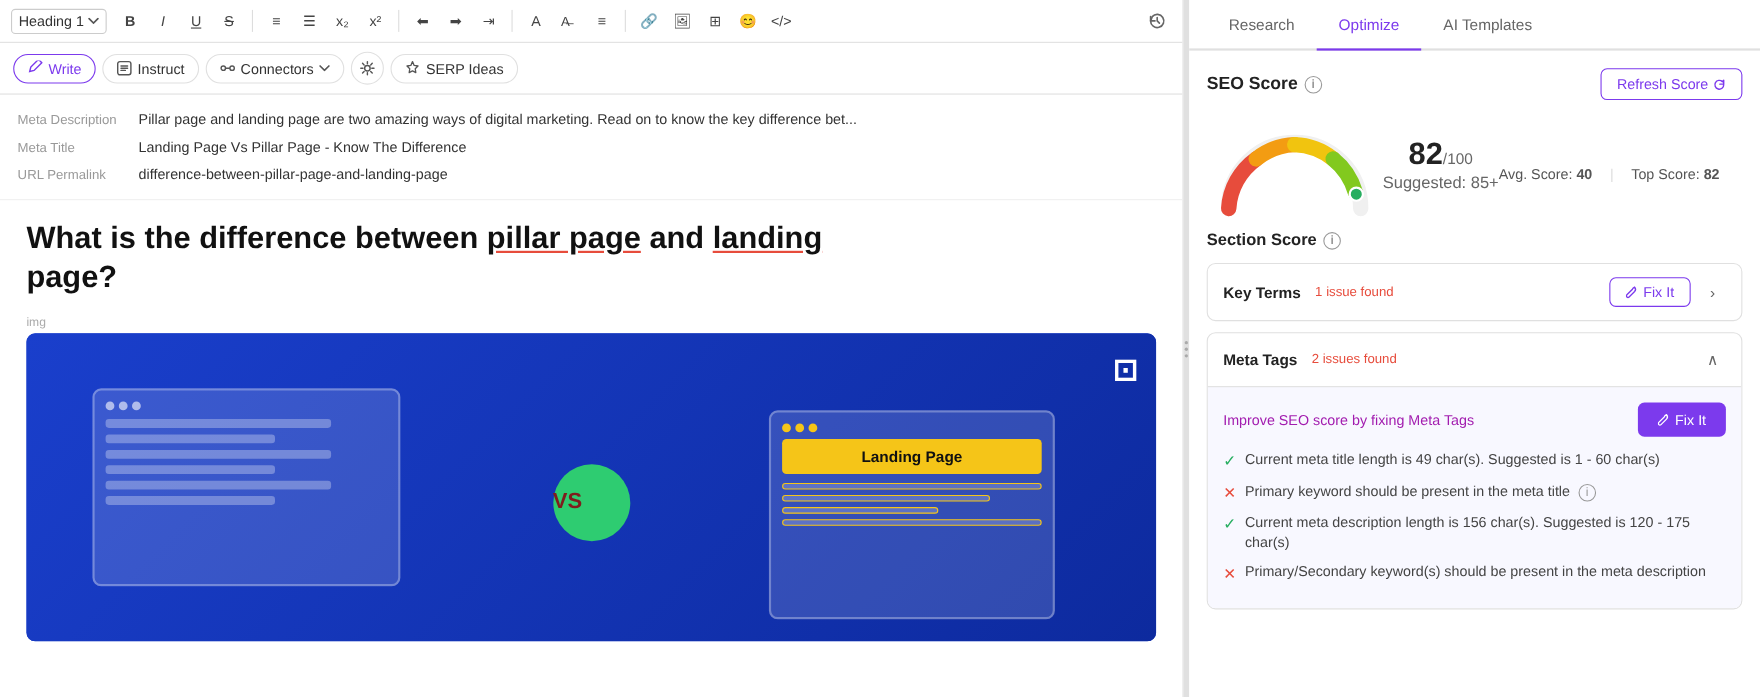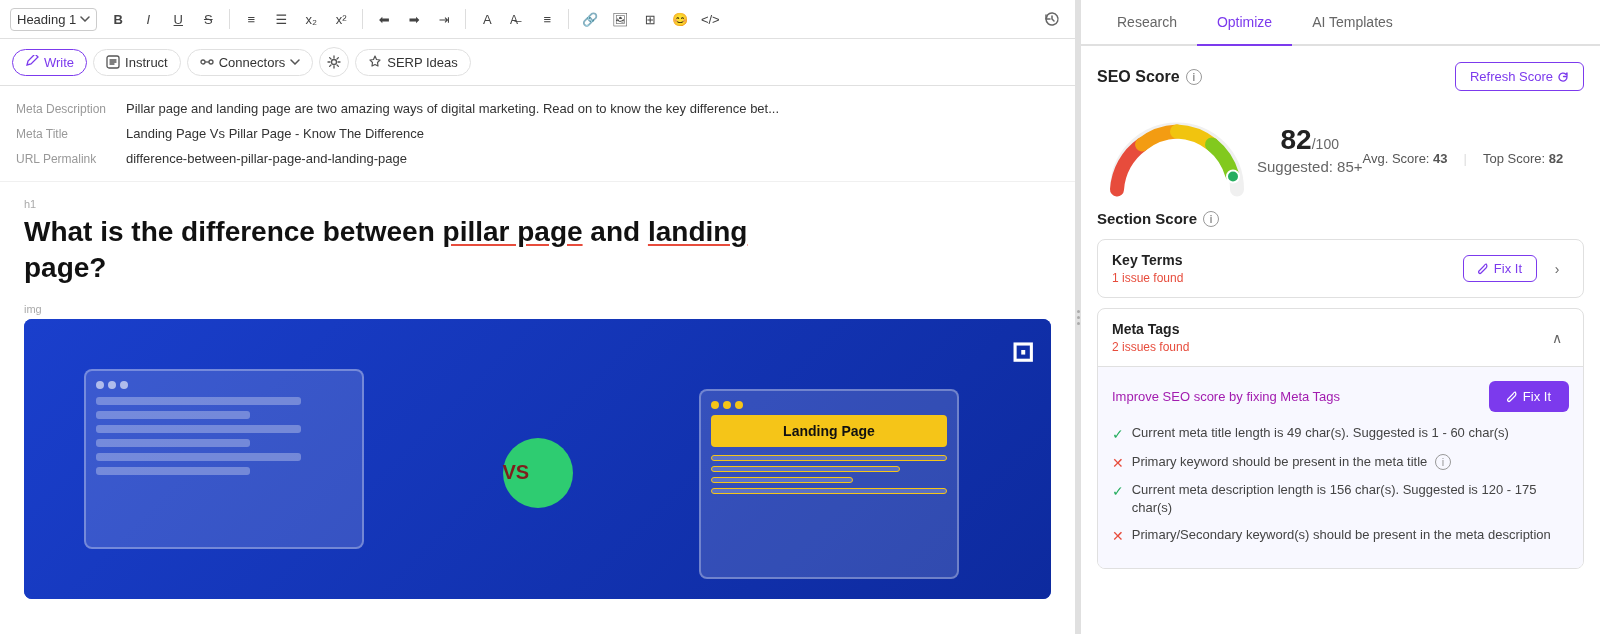--- a/index.html
+++ b/index.html
@@ -474,21 +474,21 @@
       overflow: hidden;
     }
 
     .score-section-row {
       display: flex;
       align-items: center;
       justify-content: space-between;
       padding: 12px 14px;
     }
 
-    .score-section-left { display: flex; flex-direction: column; gap: 3px; }
+    .score-section-left { display: flex; flex-direction: row; gap: 13px; }
 
     .score-section-name {
       font-size: 14px;
       font-weight: 600;
       color: #222;
     }
 
     .score-section-issues {
       font-size: 12px;
       color: #e74c3c;
@@ -711,21 +711,20 @@
       <span class="meta-label">Meta Title</span>
       <span class="meta-value">Landing Page Vs Pillar Page - Know The Difference</span>
     </div>
     <div class="meta-row">
       <span class="meta-label">URL Permalink</span>
       <span class="meta-value">difference-between-pillar-page-and-landing-page</span>
     </div>
   </div>
 
   <div class="content-area">
-    <div class="h1-label">h1</div>
     <h1 class="article-title">
       What is the difference between <span class="underline-keyword">pillar page</span> and <span class="underline-keyword">landing</span><br>page?
     </h1>
 
     <div class="img-label">img</div>
     <div class="article-image">
       <div class="img-mock">
 
         <div class="browser-mock-left">
           <div class="browser-dots">
@@ -816,21 +815,21 @@
 
         <circle cx="136" cy="67" r="6" fill="#27ae60" stroke="#fff" stroke-width="2"></circle>
       </svg>
       <div class="gauge-score">
         <span class="gauge-number">82</span><span class="gauge-total">/100</span>
         <div class="gauge-suggested">Suggested: 85+</div>
       </div>
       <div class="score-row">
         <span class="score-item">
           <span>Avg. Score:</span>
-          <strong>43</strong>
+          <strong>40</strong>
         </span>
         <span style="color:#ddd">|</span>
         <span class="score-item">
           <span>Top Score:</span>
           <strong>82</strong>
         </span>
       </div>
     </div>
 
     <div class="section-score-header">

